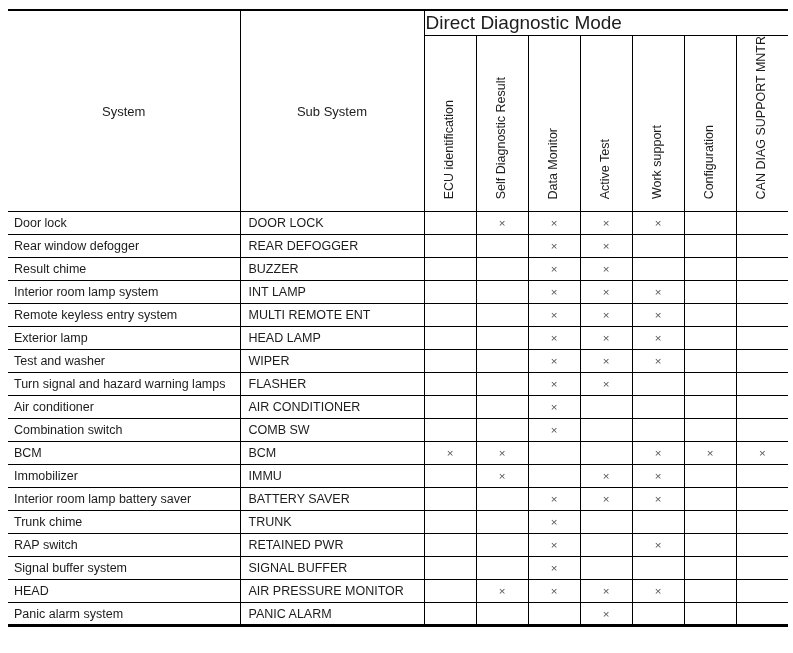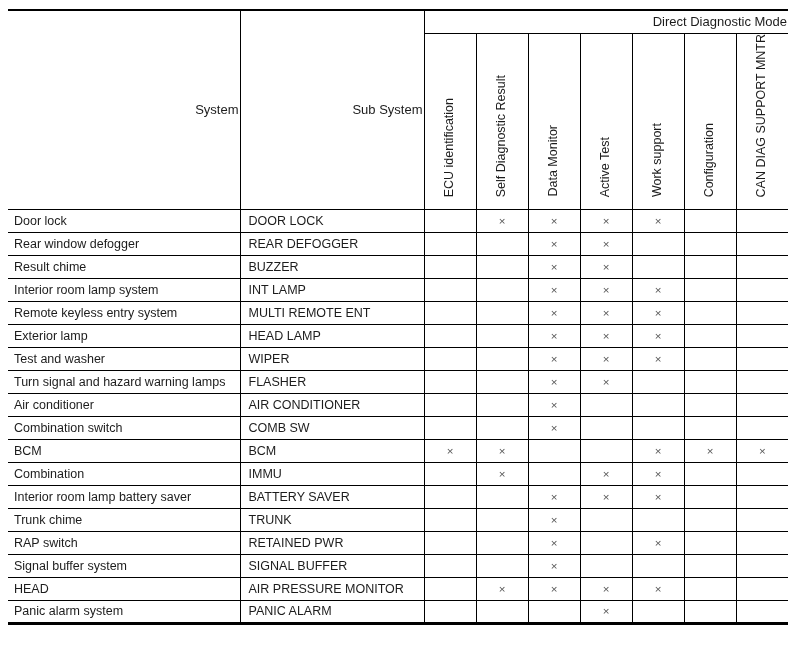--- a/index.html
+++ b/index.html
@@ -31,30 +31,30 @@
   }
   col.c1 { width: 232px; }
   col.c2 { width: 184px; }
   col.cn { width: 52px; }
 
   th { font-weight: normal; }
 
   .sep { border-right: 1px solid var(--border); }
 
   th.head-label {
-    text-align: right;
+    text-align: center;
     vertical-align: middle;
     font-size: 13px;
   }
   th.c-ddm {
     height: 23px;
     border-bottom: 1px solid var(--border);
-    text-align: right;
+    text-align: left;
     vertical-align: middle;
-    font-size: 13px;
+    font-size: 19px;
   }
   th.vhead {
     height: 173px;
     vertical-align: bottom;
     text-align: center;
     padding: 0 0 8px 0;
   }
   th.vhead span {
     display: inline-block;
     writing-mode: vertical-rl;
@@ -225,21 +225,21 @@
           <td class="c-sub sep">BCM</td>
           <td class="mark sep">×</td>
           <td class="mark sep">×</td>
           <td class="mark sep"></td>
           <td class="mark sep"></td>
           <td class="mark sep">×</td>
           <td class="mark sep">×</td>
           <td class="mark">×</td>
         </tr>
         <tr>
-          <td class="c-sys sep">Combination</td>
+          <td class="c-sys sep">Immobilizer</td>
           <td class="c-sub sep">IMMU</td>
           <td class="mark sep"></td>
           <td class="mark sep">×</td>
           <td class="mark sep"></td>
           <td class="mark sep">×</td>
           <td class="mark sep">×</td>
           <td class="mark sep"></td>
           <td class="mark"></td>
         </tr>
         <tr>

